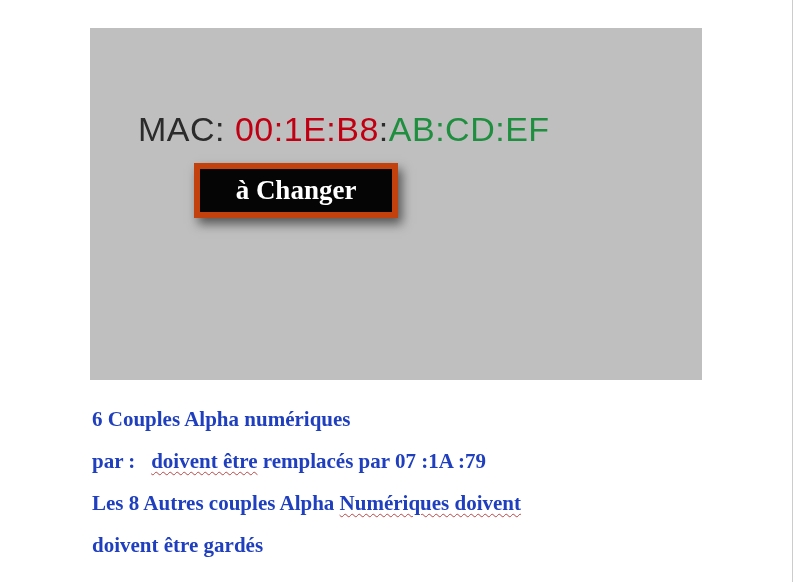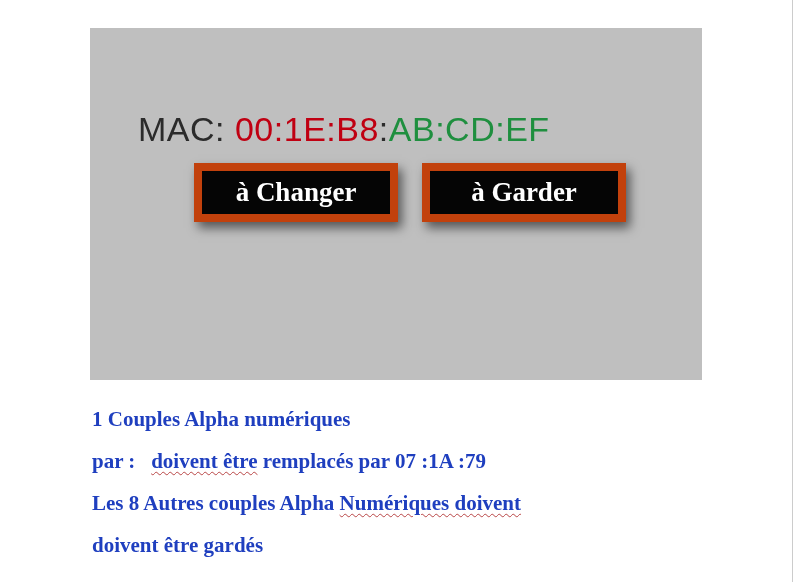--- a/index.html
+++ b/index.html
@@ -35,21 +35,21 @@
   .red { color: #c00012; }
   .green { color: #1f8f3f; }
   .colon { color: #2b2b2b; }
   .btn-row {
     display: flex;
     gap: 24px;
     margin: 14px 0 14px 56px;
   }
   .btn {
     background: #050505;
-    border: 8px solid #c2410c;
+    border: 6px solid #c2410c;
     color: #ffffff;
     font-family: Georgia, 'Times New Roman', serif;
     font-weight: 700;
     font-size: 27px;
     padding: 6px 22px;
     box-shadow: 4px 6px 10px rgba(0,0,0,0.55);
     text-align: center;
     min-width: 204px;
   }
   .instructions {
@@ -78,28 +78,27 @@
 
 <div class="page">
   <div class="diagram">
 
     <div class="macline">
       <span class="label">MAC: </span><span class="red">00:1E:B8</span><span class="colon">:</span><span class="green">AB:CD:EF</span>
     </div>
 
     <div class="btn-row">
       <div class="btn">à Changer</div>
-      <div class="btn">à  Garder</div>
     </div>
 
 
   </div>
 
   <div class="instructions">
-    <div>1 Couples Alpha numériques</div>
+    <div>6 Couples Alpha numériques</div>
     <div>
       <span style="white-space:pre">par :   </span><span class="wavy">doivent  être</span><span> remplacés  par 07 :1A :79</span>
     </div>
     <div>
       <span>Les 8 Autres couples Alpha </span><span class="wavy">Numériques  doivent</span>
     </div>
     <div>doivent être gardés</div>
   </div>
 </div>
 

